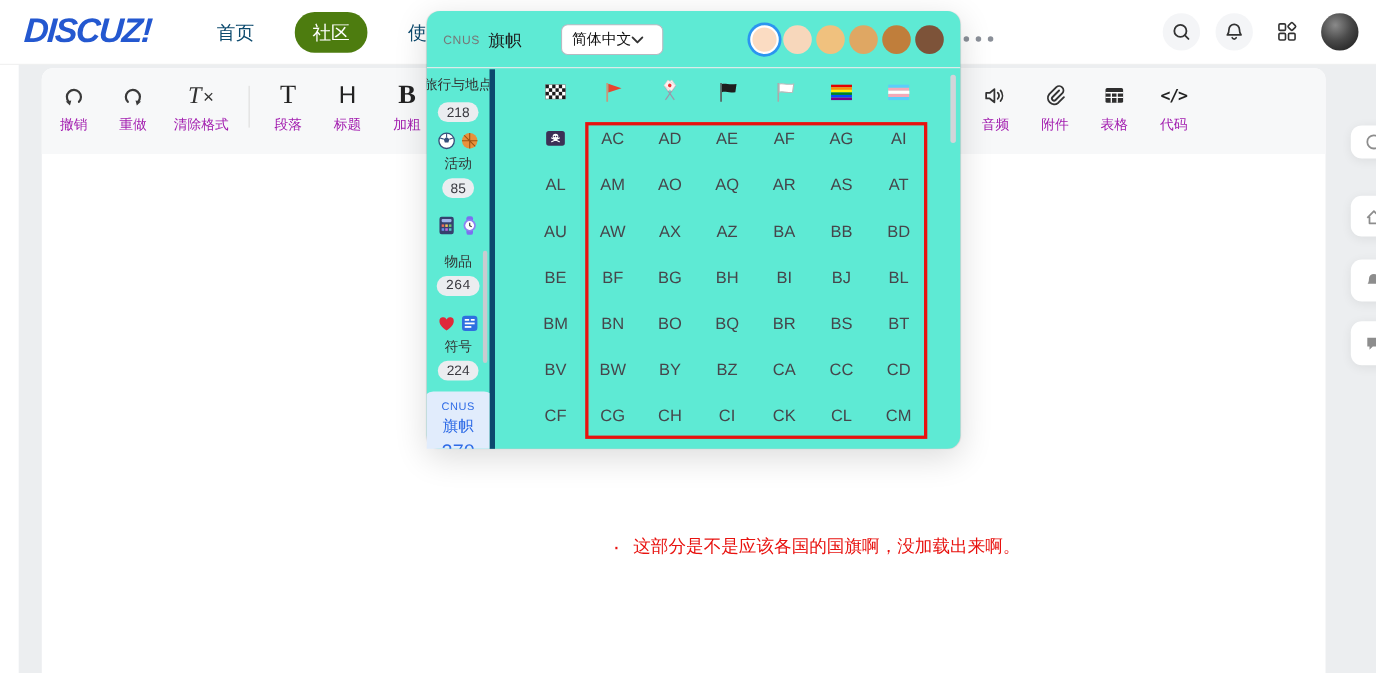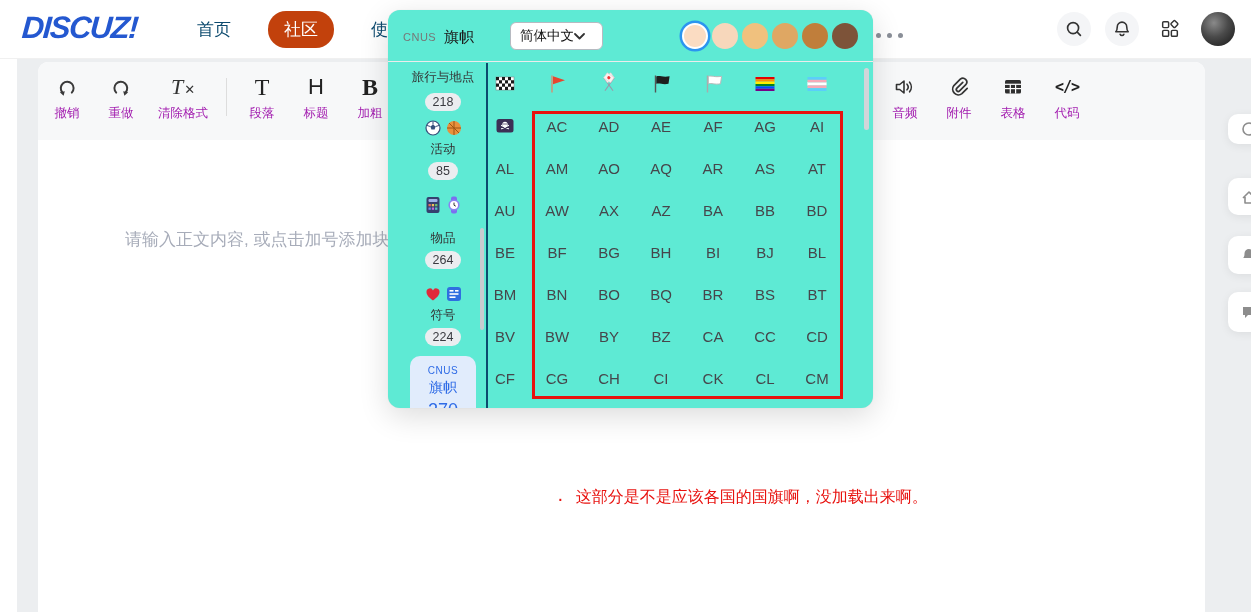--- a/index.html
+++ b/index.html
@@ -3,21 +3,21 @@
 <meta charset="utf-8">
 <style>
   *{margin:0;padding:0;box-sizing:border-box}
   html,body{width:1251px;height:612px}
   body{position:relative;overflow:hidden;background:#eceef0;font-family:"Liberation Sans","DejaVu Sans",sans-serif}
   
   .navbar{position:absolute;left:0;top:0;width:1251px;height:58px;background:#fff;z-index:5;box-shadow:0 1px 0 #f0f0f0}
   .logo{position:absolute;left:22px;top:10px;font-size:31px;font-weight:bold;font-style:italic;color:#2458d0;letter-spacing:-1.5px;transform:skewX(-4deg)}
   .nav-items{position:absolute;left:186px;top:0;height:58px;display:flex;align-items:center;gap:26px}
   .nav-item{font-size:17px;color:#0c4a6e;padding:7px 11px;cursor:pointer;white-space:nowrap}
-  .nav-item.active{background:#c2410c;color:#fff;border-radius:18px;padding:7px 16px}
+  .nav-item.active{background:#4d7c0f;color:#fff;border-radius:18px;padding:7px 16px}
   .nav-dots{position:absolute;left:876px;top:33px;display:flex;gap:6px}
   .dot{width:5px;height:5px;border-radius:50%;background:#8a8f98}
   .nav-right{position:absolute;right:16px;top:12px;display:flex;gap:14px;align-items:center}
   .icon-btn{width:34px;height:34px;border-radius:50%;background:#f4f5f7;display:flex;align-items:center;justify-content:center;cursor:pointer}
   .icon-btn.plain{background:transparent}
   .avatar{width:34px;height:34px;border-radius:50%;background:radial-gradient(circle at 38% 32%,#8a8a8a 0%,#4a4a4a 45%,#161616 100%);cursor:pointer}
   
   .left-sliver{position:absolute;left:0;top:58px;width:17px;height:554px;background:#fff}
   .card{position:absolute;left:38px;top:62px;width:1167px;height:550px;background:#fff;border-radius:10px 10px 0 0;z-index:1}
   .toolbar{position:absolute;left:0;top:0;width:100%;height:78px;background:#f7f8f9;border-radius:10px 10px 0 0}
@@ -44,21 +44,21 @@
   
   .panel{position:absolute;left:388px;top:10px;width:485px;height:398px;background:#5eead4;border-radius:12px;box-shadow:0 8px 30px rgba(0,0,0,.14),0 0 1px rgba(0,0,0,.12);z-index:10}
   .panel-header{position:absolute;left:0;top:0;width:100%;height:52px;border-bottom:1px solid #ececec}
   .cat-code{position:absolute;left:15px;top:21px;font-size:11px;color:#777;letter-spacing:.5px}
   .cat-name{position:absolute;left:56px;top:18px;font-size:15px;color:#1c1c1c}
   .lang-select{position:absolute;left:122px;top:12px;width:93px;height:28px;border:1px solid #b6bac1;border-radius:6px;display:flex;align-items:center;justify-content:flex-start;padding:0 9px;font-size:13.5px;color:#111;background:#fff;cursor:pointer}
   .skins{position:absolute;right:15px;top:13px;display:flex;gap:4px}
   .skin{width:26px;height:26px;border-radius:50%;cursor:pointer}
   .skin.selected{border:2px solid #fff;box-shadow:0 0 0 2.5px #2b95f0}
   .panel-body{position:absolute;left:0;top:53px;width:100%;height:345px}
-  .sidebar{position:absolute;left:12px;top:0;width:88px;height:345px;border-right:2px solid #0c4a6e;overflow:hidden}
+  .sidebar{position:absolute;left:0;top:0;width:62px;height:345px;border-right:5px solid #0c4a6e;overflow:hidden}
   .sb-inner{display:flex;flex-direction:column;align-items:center}
   .sb-label{font-size:12.5px;color:#333;cursor:pointer;white-space:nowrap}
   .sb-badge{background:#ebedf0;border-radius:9px;padding:2px 8px;font-size:12.5px;color:#3a3a40;line-height:14px}
   .sb-icons{display:flex;gap:3px;height:18px;cursor:pointer}
   .sb-active{width:66px;background:#e1ecfc;border-radius:10px;display:flex;flex-direction:column;align-items:center;padding:9px 0;gap:3px;cursor:pointer}
   .sb-active .acode{font-size:10px;color:#2e6be6;letter-spacing:.5px}
   .sb-active .aname{font-size:14px;color:#2e6be6}
   .sb-active .acnt{font-size:18px;color:#2e6be6}
   .sb-scroll{position:absolute;right:2px;top:165px;width:4px;height:102px;background:#c8cbd0;border-radius:2px}
   .gridwrap{position:absolute;left:83px;top:0;width:402px;height:345px}
@@ -195,21 +195,20 @@
           <div class="tlabel">表格</div>
         </div>
         <div class="tool">
           <div class="ticon">
             <span class="pcode">&lt;/&gt;</span>
           </div>
           <div class="tlabel">代码</div>
         </div>
       </div>
   </div>
-  <div class="placeholder">请输入正文内容, 或点击加号添加块</div>
   <div class="annotation" style="color: rgb(232, 18, 15);">
     <span class="bul">·</span>
     <span class="atext">这部分是不是应该各国的国旗啊，没加载出来啊。</span>
   </div>
 </div>
 
 <div class="float-btn" style="top:114px;height:30px">
   <svg width="16" height="16" viewBox="0 0 16 16">
       <circle cx="8" cy="8" r="6" fill="none" stroke="#8d8d8d" stroke-width="1.6"></circle>
     </svg>
@@ -281,21 +280,21 @@
                 </g>
               </svg></span>
             <span><svg width="18" height="18" viewBox="0 0 18 18">
                 <rect x="6" y="0.5" width="6" height="17" rx="2" fill="#7b6ff0"></rect>
                 <circle cx="9" cy="9" r="5.6" fill="#8d82f2"></circle>
                 <circle cx="9" cy="9" r="4" fill="#fff"></circle>
                 <path d="M9 6.6v2.6l1.8 1" stroke="#333" stroke-width="1" fill="none"></path>
               </svg></span>
           </div>
           <div class="sb-label" style="margin-top: 16px;">物品</div>
-          <div class="sb-badge" style="margin-top: 4px;">264</div>
+          <div class="sb-badge" style="margin-top: 4px; font-family: Liberation Mono, monospace;">264</div>
           <div class="sb-icons" style="margin-top: 16px;">
             <span><svg width="18" height="18" viewBox="0 0 18 18">
                 <path d="M9 15.5C4.2 12.2 2.5 9.4 2.5 7A3.4 3.4 0 0 1 9 5.4 3.4 3.4 0 0 1 15.5 7c0 2.4-1.7 5.2-6.5 8.5Z" fill="#e0293a"></path>
               </svg></span>
             <span><svg width="18" height="18" viewBox="0 0 18 18">
                 <rect x="2" y="2" width="14" height="14" rx="3" fill="#2f6fe0"></rect>
                 <rect x="4.5" y="5" width="4" height="1.6" fill="#fff"></rect>
                 <rect x="10" y="5" width="3.5" height="1.6" fill="#fff"></rect>
                 <rect x="4.5" y="8.2" width="9" height="1.6" fill="#fff"></rect>
                 <rect x="4.5" y="11.4" width="6" height="1.6" fill="#fff"></rect>

